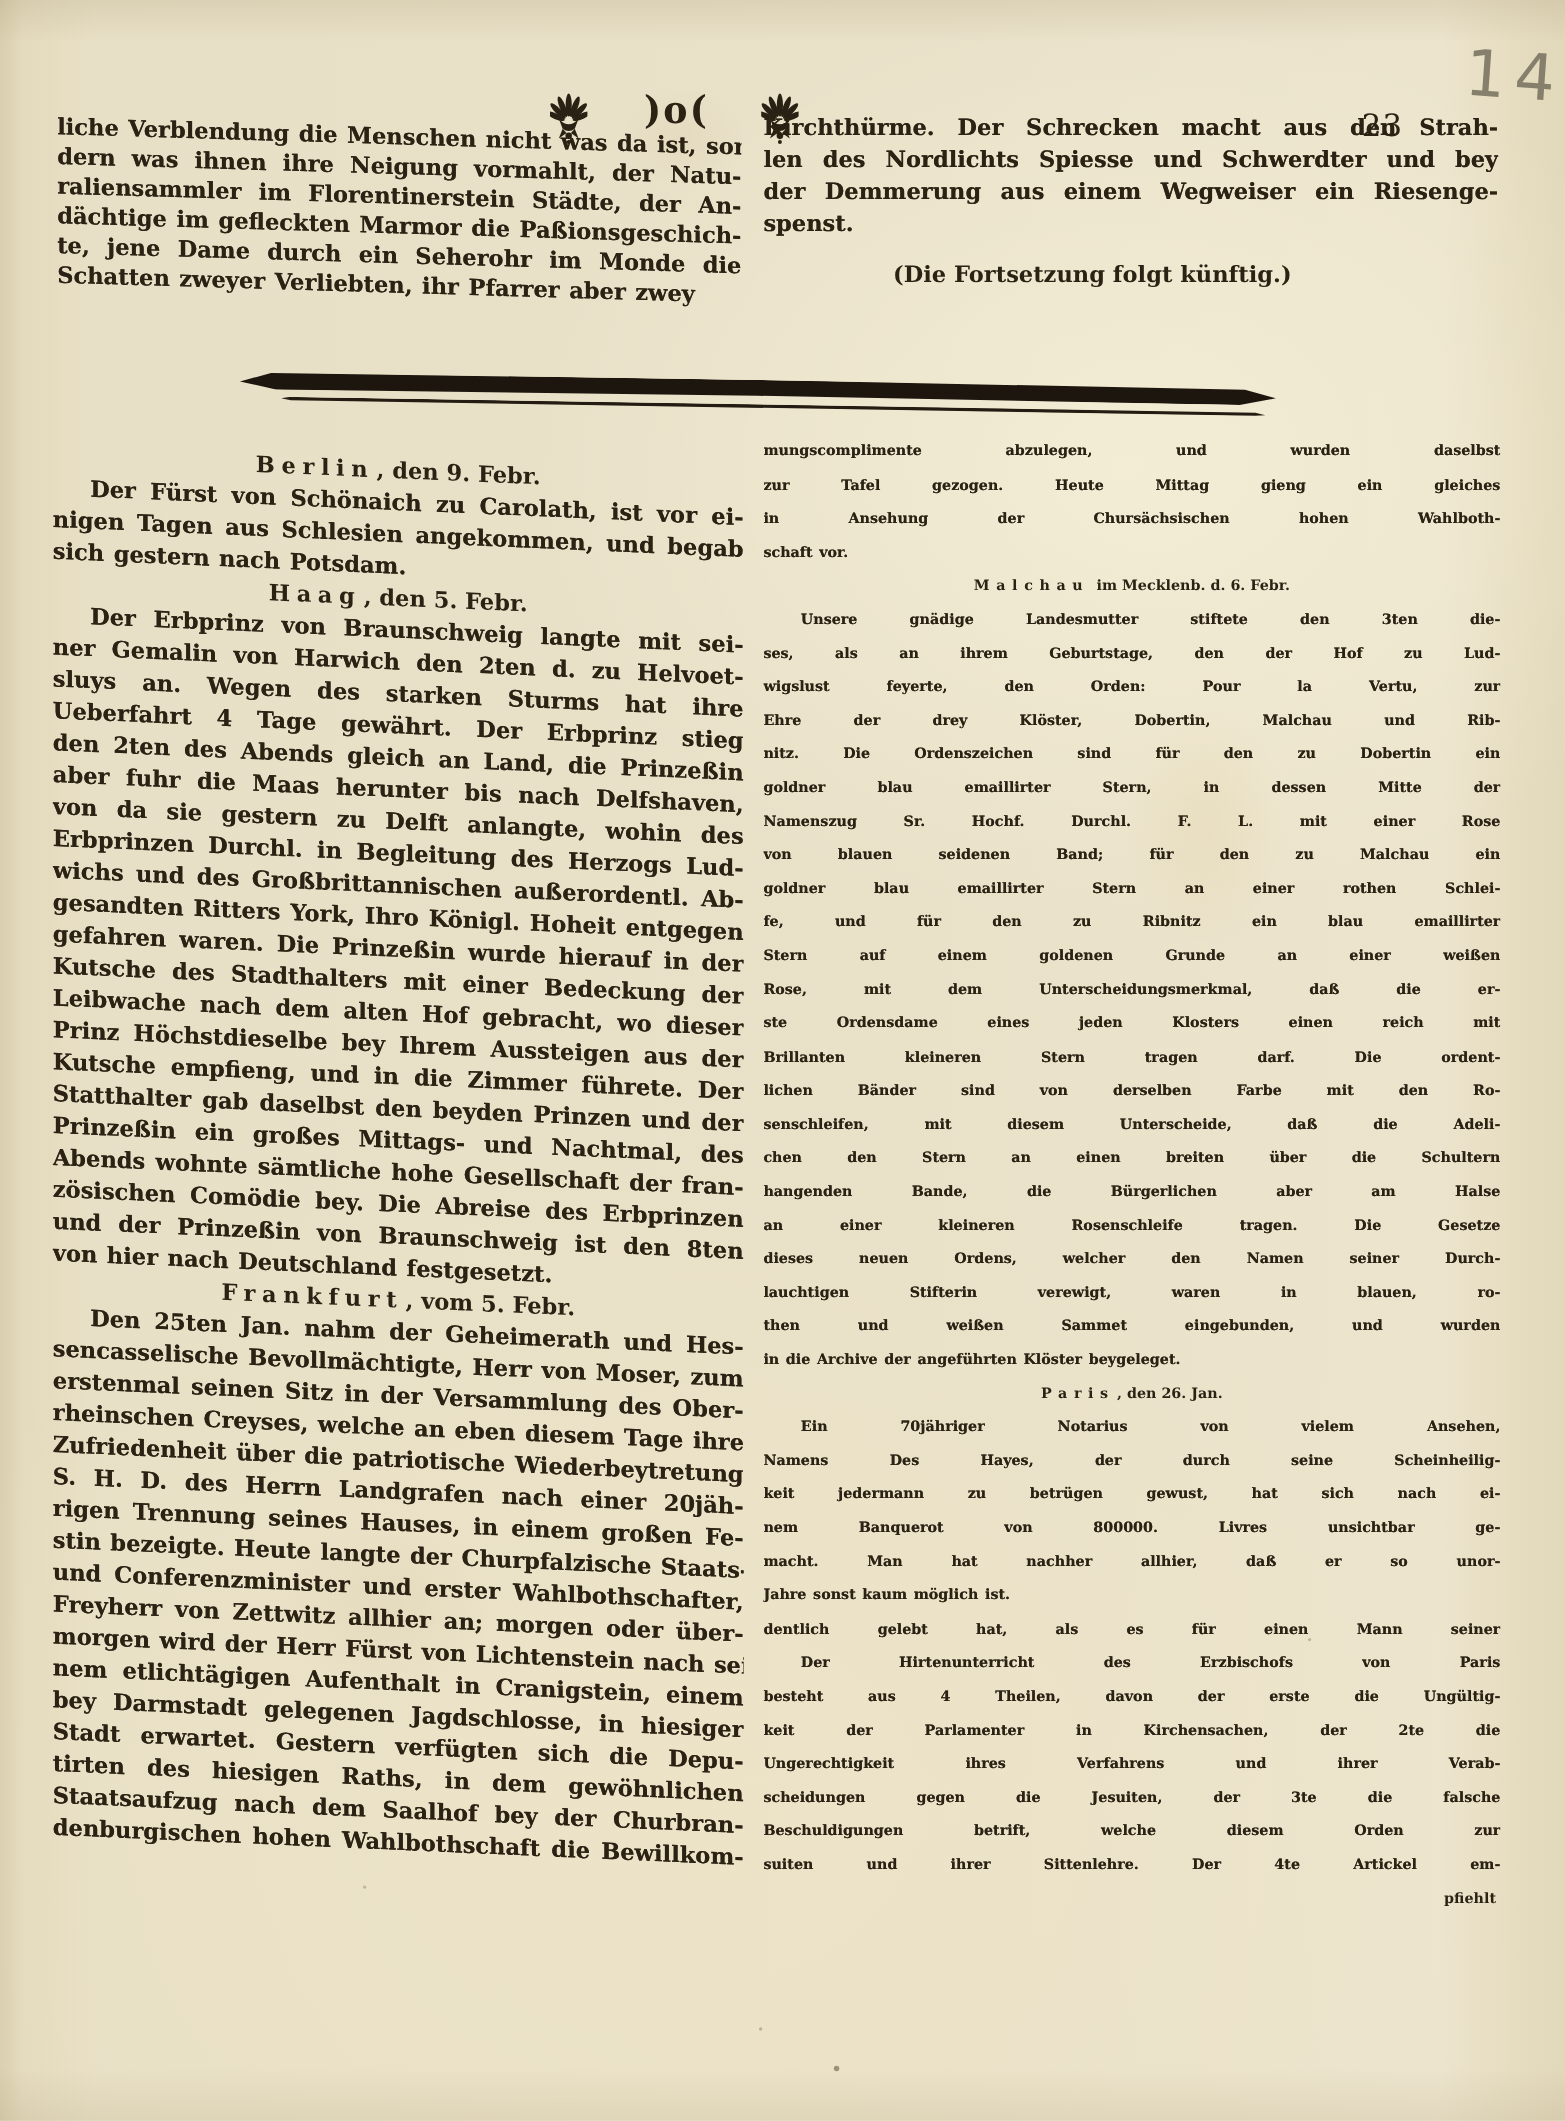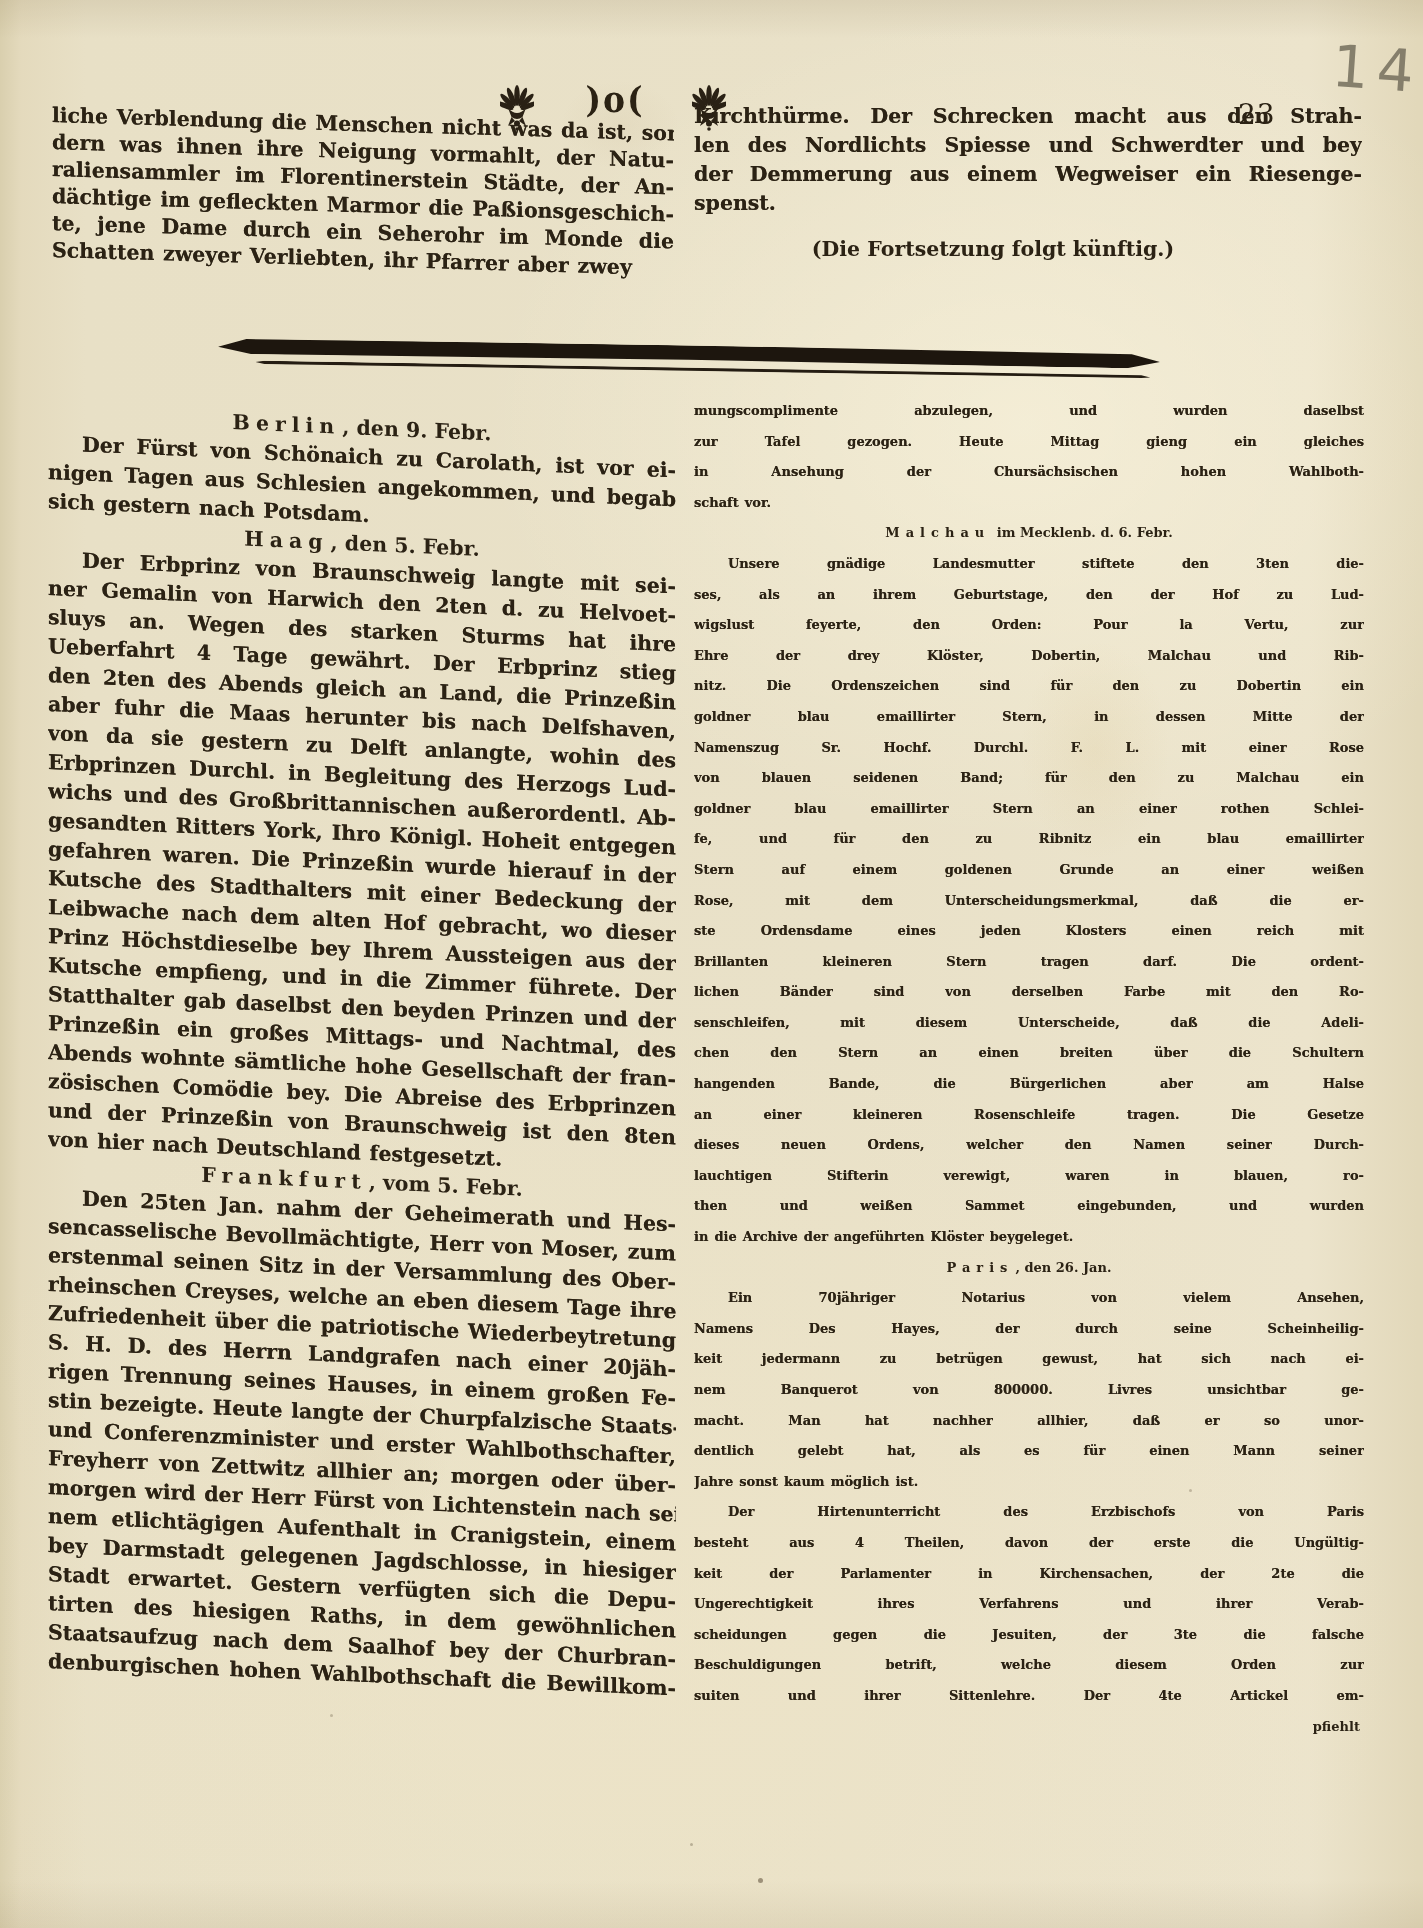--- a/index.html
+++ b/index.html
@@ -239,22 +239,22 @@
       </div>
   </div>
   <div>
     <div class="dateline"><span class="dl-place">Paris</span><span>, den 26. Jan.</span></div>
     <div>
         <div class="line indent">Ein 70jähriger Notarius von vielem Ansehen,</div>
         <div class="line">Namens Des Hayes, der durch seine Scheinheilig-</div>
         <div class="line">keit jedermann zu betrügen gewust, hat sich nach ei-</div>
         <div class="line">nem Banquerot von 800000. Livres unsichtbar ge-</div>
         <div class="line">macht.  Man hat nachher allhier, daß er so unor-</div>
+        <div class="line no-just">Jahre sonst kaum möglich ist.</div>
         <div class="line">dentlich gelebt hat, als es für einen Mann seiner</div>
-        <div class="line no-just">Jahre sonst kaum möglich ist.</div>
       </div>
     <div>
         <div class="line indent">Der Hirtenunterricht des Erzbischofs von Paris</div>
         <div class="line">besteht aus 4 Theilen, davon der erste die Ungültig-</div>
         <div class="line">keit der Parlamenter in Kirchensachen, der 2te die</div>
         <div class="line">Ungerechtigkeit ihres Verfahrens und ihrer Verab-</div>
         <div class="line">scheidungen gegen die Jesuiten, der 3te die falsche</div>
         <div class="line">Beschuldigungen betrift, welche diesem Orden zur</div>
         <div class="line">suiten und ihrer Sittenlehre.   Der 4te Artickel em-</div>
       </div>

